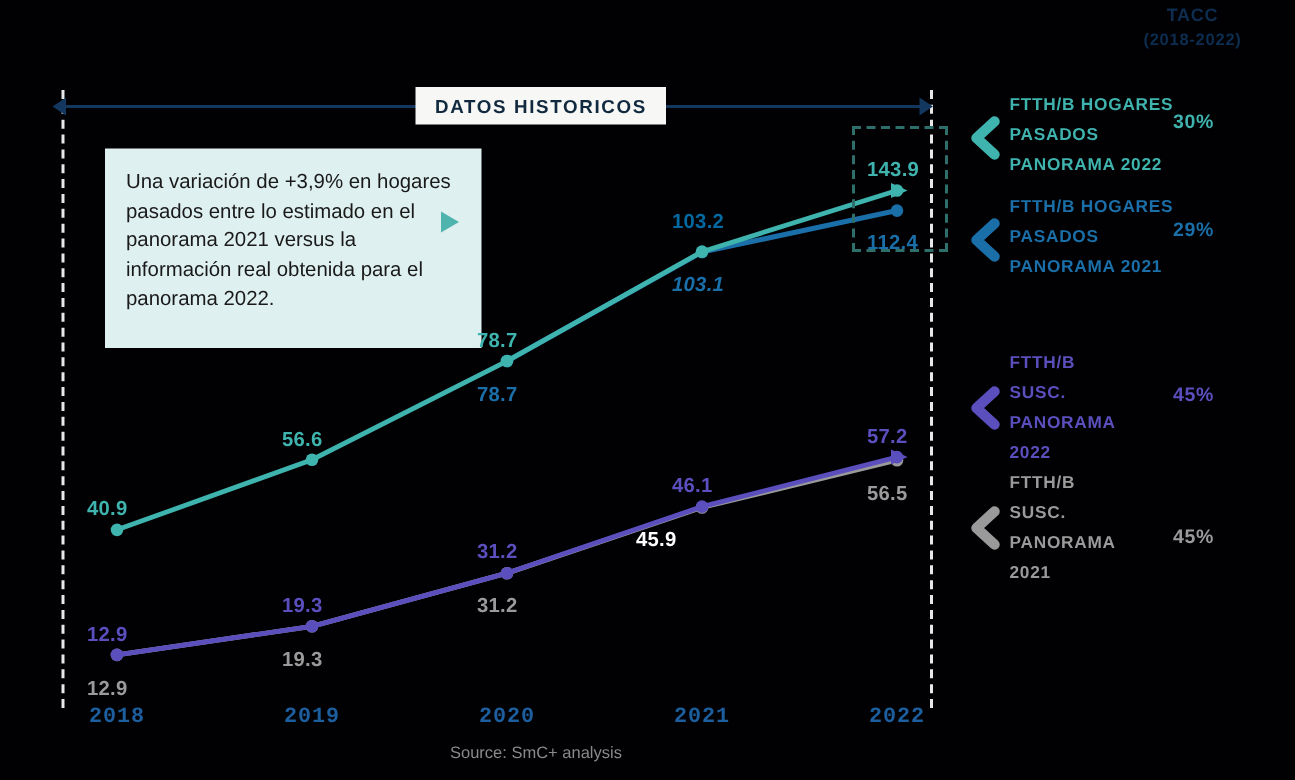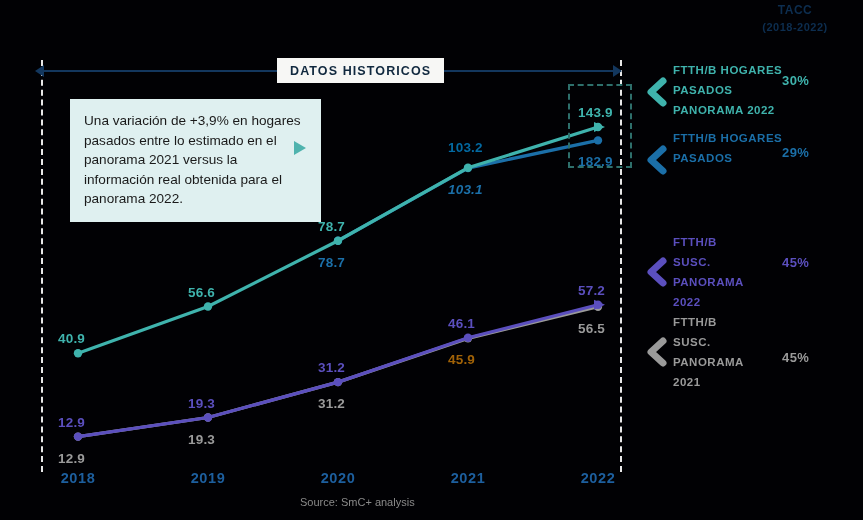--- a/index.html
+++ b/index.html
@@ -23,39 +23,39 @@
   .arrow-head{position:absolute;top:65px;width:0;height:0;
      border-top:6px solid transparent;border-bottom:6px solid transparent;}
   .arrow-head.r{left:613px;border-left:9px solid #13375e;}
   .arrow-head.l{left:35px;border-right:9px solid #13375e;}
   .banner{position:absolute;left:277px;top:58px;background:#f7f7f5;
      padding:6px 13px 5px;color:#11293f;font-size:12.5px;font-weight:bold;
      letter-spacing:1.1px;}
 
   
   .note{position:absolute;left:70px;top:99px;width:224px;background:#dff0f0;
-     padding:12px 13px 13px 14px;color:#1a1a1a;font-size:13.6px;line-height:19.5px;}
+     padding:12px 13px 23px 14px;color:#1a1a1a;font-size:13.6px;line-height:19.5px;}
   .note-tail{position:absolute;left:294px;top:141px;width:0;height:0;
      border-top:7px solid transparent;border-bottom:7px solid transparent;
      border-left:12px solid #4fb3ae;}
 
   
   .plot{position:absolute;left:0;top:0;width:640px;height:480px;}
   svg{position:absolute;left:0;top:0;overflow:visible;}
 
   .dlabel{position:absolute;font-size:13.5px;font-weight:bold;white-space:nowrap;
      letter-spacing:.2px;}
 
   
   .hlrect{position:absolute;left:568px;top:84px;width:60px;height:80px;
      border:2px dashed #2e6f6b;}
 
   
   .xlab{position:absolute;top:470px;font-size:14.5px;font-weight:bold;color:#1d5f9e;
-     letter-spacing:.6px;transform:translateX(-50%);}
+     letter-spacing:.6px;transform:translateX(-50%);font-family:Liberation Mono, monospace;}
   .source{position:absolute;left:300px;top:496px;color:#8a8a8a;font-size:11px;}
 
   
   .lg{position:absolute;}
   .lg .chev{position:absolute;left:0;top:0;}
   .lg .txt{position:absolute;left:28px;top:0;font-size:11.5px;font-weight:bold;
      line-height:20px;letter-spacing:.5px;width:110px;}
   .pct{position:absolute;font-size:13px;font-weight:bold;letter-spacing:.4px;}
 </style>
 </head>
@@ -107,30 +107,30 @@
         <polygon points="594,299.72 605,304.72 594,309.72" fill="#5b4fbe"></polygon>
       </svg>
     <div id="labels">
         <div class="dlabel" style="color: rgb(63, 179, 173); left: 58px; top: 331.244px;">40.9</div>
         <div class="dlabel" style="color: rgb(63, 179, 173); left: 188px; top: 284.506px;">56.6</div>
         <div class="dlabel" style="color: rgb(63, 179, 173); left: 318px; top: 218.716px;">78.7</div>
         <div class="dlabel" style="color: #0369a1; left: 448px; top: 140px;">103.2</div>
         <div class="dlabel" style="color: rgb(63, 179, 173); left: 578px; top: 104.998px;">143.9</div>
         <div class="dlabel" style="color: rgb(27, 111, 168); left: 318px; top: 254.716px;">78.7</div>
         <div class="dlabel" style="color: rgb(27, 111, 168); left: 448px; top: 182.079px; font-style: italic;">103.1</div>
-        <div class="dlabel" style="color: rgb(27, 111, 168); left: 578px; top: 154.394px;">182.9</div>
+        <div class="dlabel" style="color: rgb(27, 111, 168); left: 578px; top: 154.394px;">112.4</div>
         <div class="dlabel" style="color: rgb(91, 79, 190); left: 58px; top: 414.598px;">12.9</div>
         <div class="dlabel" style="color: rgb(91, 79, 190); left: 188px; top: 395.545px;">19.3</div>
         <div class="dlabel" style="color: rgb(91, 79, 190); left: 318px; top: 360.12px;">31.2</div>
         <div class="dlabel" style="color: rgb(91, 79, 190); left: 448px; top: 315.764px; text-align: center;">46.1</div>
         <div class="dlabel" style="color: rgb(91, 79, 190); left: 578px; top: 282.72px;">57.2</div>
         <div class="dlabel" style="color: rgb(154, 154, 154); left: 58px; top: 450.598px;">12.9</div>
         <div class="dlabel" style="color: rgb(154, 154, 154); left: 188px; top: 431.545px;">19.3</div>
         <div class="dlabel" style="color: rgb(154, 154, 154); left: 318px; top: 396.12px;">31.2</div>
-        <div class="dlabel" style="color: #a16207; left: 448px; top: 352.359px;">45.9</div>
+        <div class="dlabel" style="color: #ffffff; left: 424px; top: 352.359px;">45.9</div>
         <div class="dlabel" style="color: rgb(154, 154, 154); left: 578px; top: 320.804px;">56.5</div>
       </div>
   </div>
 
   <div class="hlrect"></div>
 
   <div id="xaxis">
       <div class="xlab" style="left: 78px;">2018</div>
       <div class="xlab" style="left: 208px;">2019</div>
       <div class="xlab" style="left: 338px;">2020</div>
@@ -155,20 +155,21 @@
       <div class="pct" style="color: rgb(63, 179, 173); left: 782px; top: 73px;">30%</div>
       <div class="lg" style="left: 645px; top: 128px;">
         <div class="chev" style="top: 18px;">
           <svg width="22" height="28" viewBox="0 0 22 28">
             <path d="M18 3 L6 14 L18 25" stroke="#1b6fa8" stroke-width="7" fill="none" stroke-linecap="round" stroke-linejoin="round"></path>
           </svg>
         </div>
         <div class="txt" style="color: rgb(27, 111, 168);">
           <div>FTTH/B HOGARES</div>
           <div>PASADOS</div>
+          <div>PANORAMA 2021</div>
         </div>
       </div>
       <div class="pct" style="color: rgb(27, 111, 168); left: 782px; top: 145px;">29%</div>
       <div class="lg" style="left: 645px; top: 232px;">
         <div class="chev" style="top: 26px;">
           <svg width="22" height="28" viewBox="0 0 22 28">
             <path d="M18 3 L6 14 L18 25" stroke="#5b4fbe" stroke-width="7" fill="none" stroke-linecap="round" stroke-linejoin="round"></path>
           </svg>
         </div>
         <div class="txt" style="color: rgb(91, 79, 190);">

